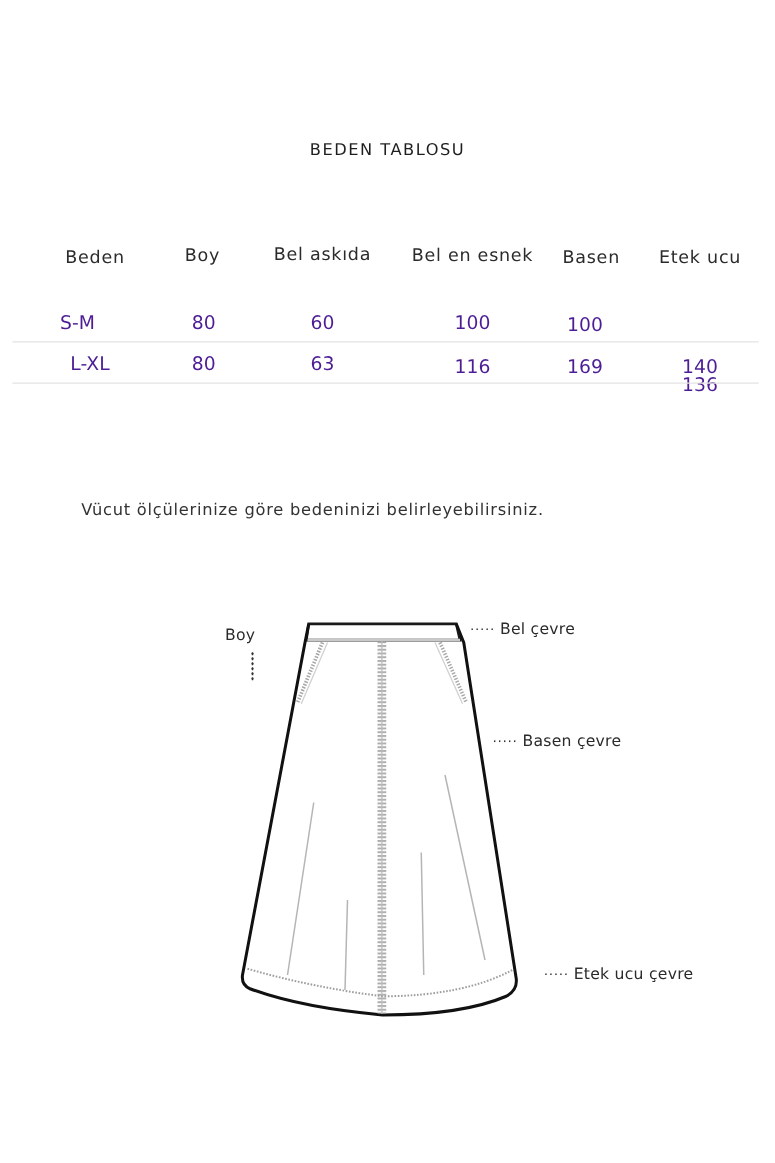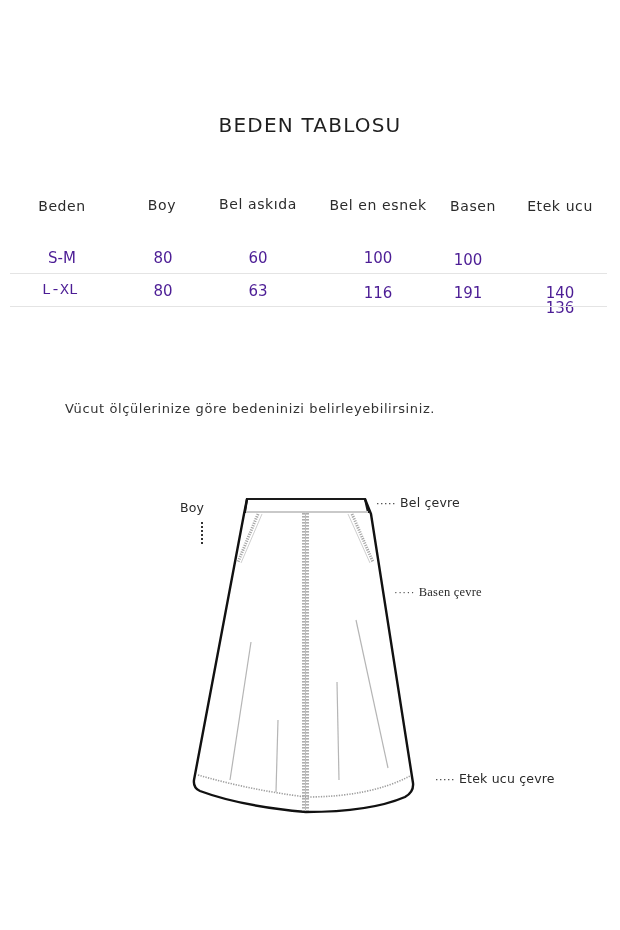--- a/index.html
+++ b/index.html
@@ -1,21 +1,21 @@
 <!DOCTYPE html>
 <html><head>
   <meta charset="utf-8">
   <style>
     * { margin: 0; padding: 0; box-sizing: border-box; }
     html, body { width: 620px; height: 930px; background: #ffffff; overflow: hidden; }
     body { position: relative; font-family: "DejaVu Sans", sans-serif; color: #2a2a2a; }
 
     .title {
       position: absolute; top: 113px; left: 0; width: 620px;
-      text-align: center; font-size: 20px; letter-spacing: 1.2px;
+      text-align: center; font-size: 13px; letter-spacing: 1.2px;
       color: #1f1f1f; font-weight: normal;
     }
 
     .th, .td { position: absolute; transform: translateX(-50%); white-space: nowrap; }
     .th { font-size: 14px; color: #2b2b2b; letter-spacing: 0.6px; }
     .td { font-size: 15px; color: #4c1d95; }
 
     .row-line { position: absolute; left: 10px; width: 597px; height: 1px; background: #e4e4e4; }
 
     .note {
@@ -32,43 +32,43 @@
       background-image: radial-gradient(circle, #333 0.9px, transparent 1.1px);
       background-size: 2px 4px; background-repeat: repeat-y; }
   </style>
 </head>
 <body>
 
 <div class="title">BEDEN TABLOSU</div>
 
 <div>
 
-  <div class="th" style="left:62px; top:198px;">Beden</div>
+  <div class="th" style="left:76px; top:198px;">Beden</div>
   <div class="th" style="left:162px; top:197px;">Boy</div>
   <div class="th" style="left:258px; top:196px;">Bel askıda</div>
   <div class="th" style="left:378px; top:197px;">Bel en esnek</div>
   <div class="th" style="left:473px; top:198px;">Basen</div>
   <div class="th" style="left:560px; top:198px;">Etek ucu</div>
 
   <div>
     <div class="td" style="left:62px; top:249px;">S-M</div>
     <div class="td" style="left:163px; top:249px;">80</div>
     <div class="td" style="left:258px; top:249px;">60</div>
     <div class="td" style="left:378px; top:249px;">100</div>
     <div class="td" style="left:468px; top:251px;">100</div>
     <div class="td" style="left:560px; top:251px;margin-top:48px;">136</div>
   </div>
   <div class="row-line" style="top:273px;"></div>
 
   <div>
-    <div class="td" style="left:60px; top:282px;font-family:Liberation Mono, monospace;">L-XL</div>
+    <div class="td" style="left:72px; top:282px;">L-XL</div>
     <div class="td" style="left:163px; top:282px;">80</div>
     <div class="td" style="left:258px; top:282px;">63</div>
     <div class="td" style="left:378px; top:284px;text-align:center;">116</div>
-    <div class="td" style="left:468px; top:284px;">191</div>
+    <div class="td" style="left:468px; top:284px;">169</div>
     <div class="td" style="left:560px; top:284px;">140</div>
   </div>
   <div class="row-line" style="top:306px;"></div>
 </div>
 
 <div class="note">Vücut ölçülerinize göre bedeninizi belirleyebilirsiniz.</div>
 
 <svg class="skirt" width="620" height="930" viewBox="0 0 620 930">
   <defs>
     <pattern id="stitch" width="2" height="3" patternUnits="userSpaceOnUse">
@@ -99,19 +99,19 @@
   <path d="M198 775 Q250 790 306 797 Q370 797 410 776" stroke="#9e9e9e" stroke-width="1.6" stroke-dasharray="1.3 1.3" fill="none"></path>
 </svg>
 
 <div class="lbl" style="left:180px; top:500px;">Boy</div>
 <div class="vdots"></div>
 
 <div class="lbl" style="left:376px; top:495px;">
   <span class="dots">·····</span><span>Bel çevre</span>
 </div>
 
-<div class="lbl" style="left:394px; top:585px;font-family:Liberation Serif, serif;">
+<div class="lbl" style="left:394px; top:585px;">
   <span class="dots">·····</span><span>Basen çevre</span>
 </div>
 
 <div class="lbl" style="left:435px; top:771px;">
   <span class="dots">·····</span><span>Etek ucu çevre</span>
 </div>
 
 </body></html>

